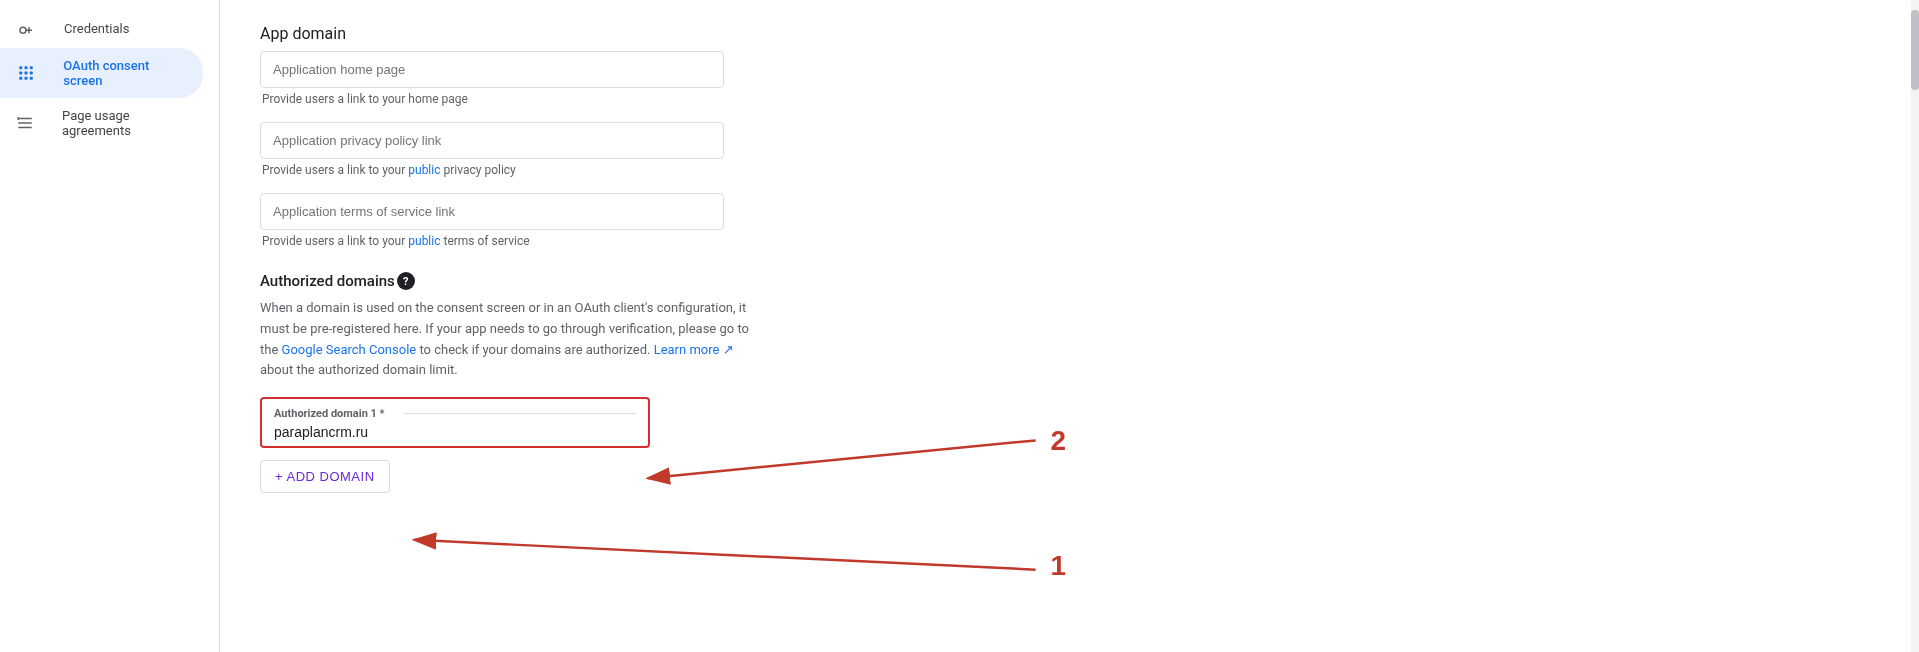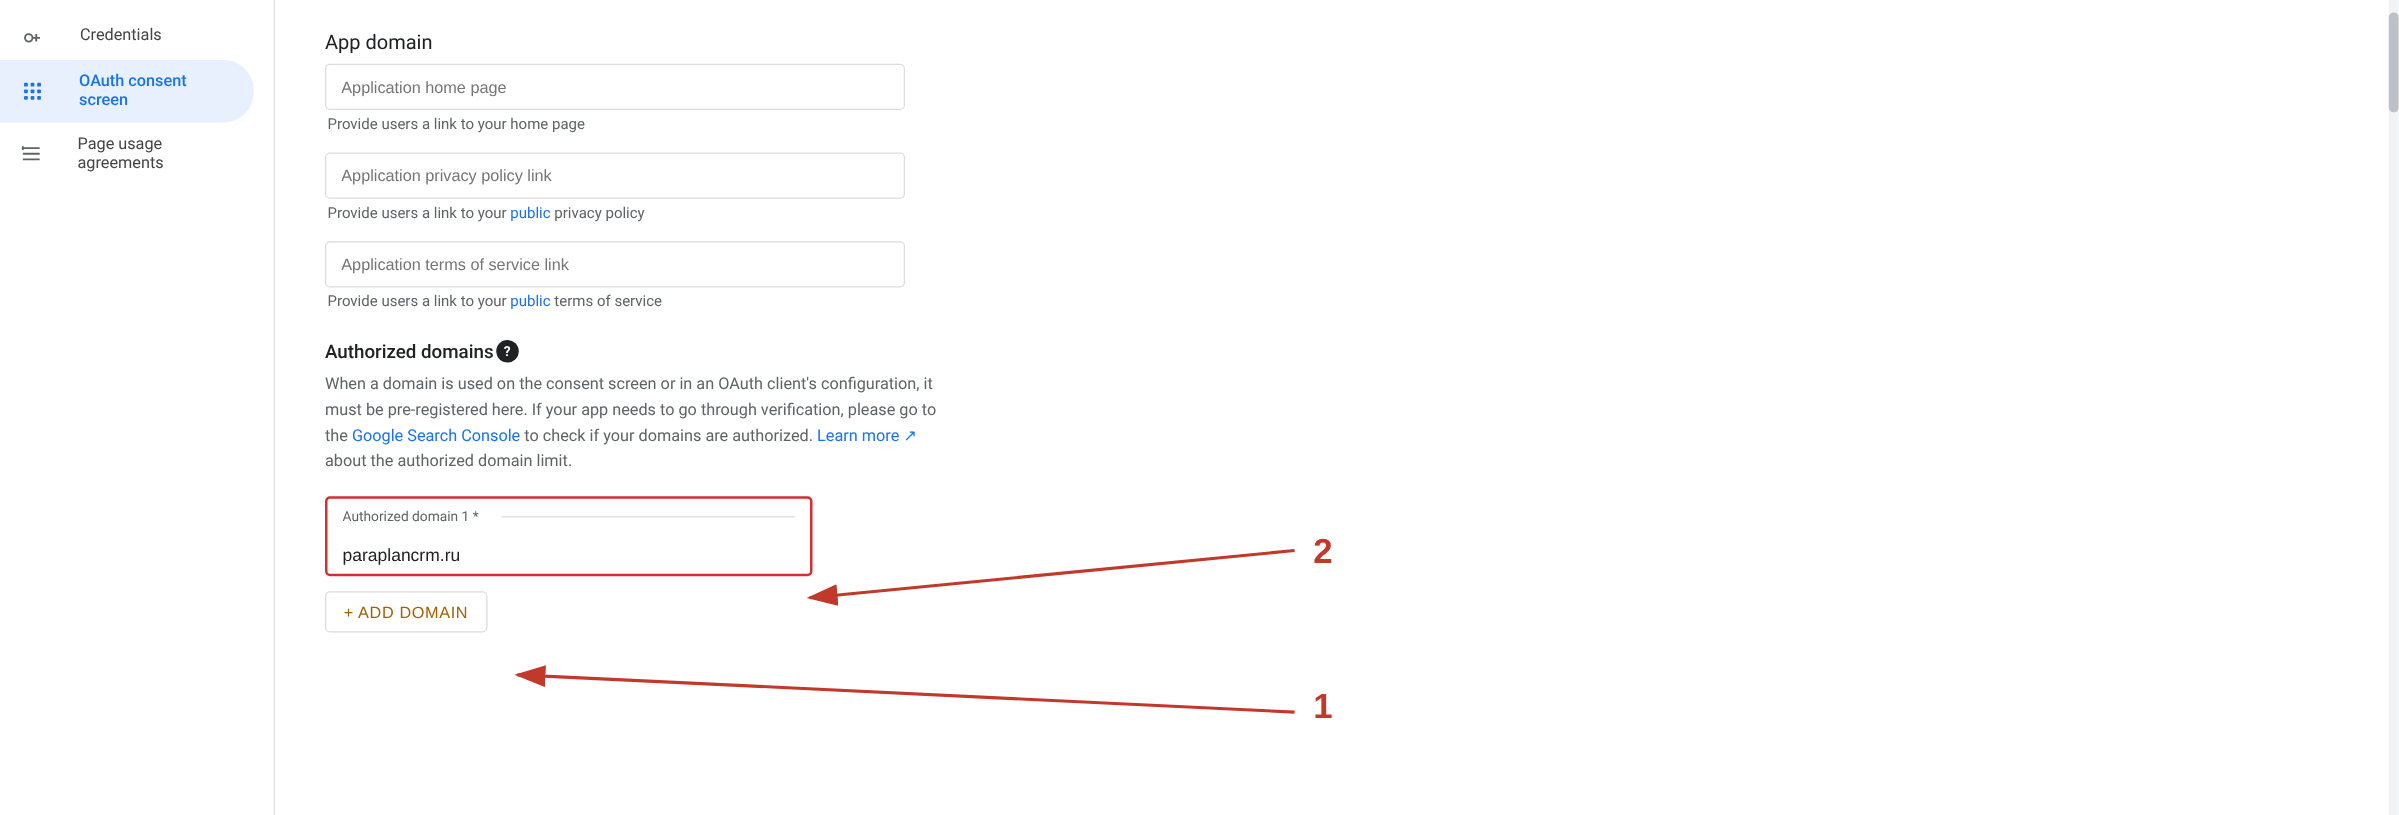--- a/index.html
+++ b/index.html
@@ -158,21 +158,22 @@
       border: 2px solid #d32f2f;
       border-radius: 4px;
       padding: 8px 12px 6px 12px;
       background: #fff;
       margin-bottom: 12px;
     }
     .domain-input-wrapper .domain-label-row {
       display: flex;
       align-items: center;
       gap: 18px;
-      margin-bottom: 16px;
+      margin-bottom: 4px;
+      font-weight: bold;
     }
     .domain-label-row span {
       font-size: 11px;
       color: #5f6368;
     }
     .domain-label-row .req-line {
       flex: 1;
       height: 1px;
       background: #dadce0;
     }
@@ -187,21 +188,21 @@
 
     
     .add-domain-btn {
       display: inline-flex;
       align-items: center;
       gap: 6px;
       padding: 8px 14px;
       border: 1px solid #dadce0;
       border-radius: 4px;
       background: #fff;
-      color: #a16207;
+      color: #6d28d9;
       font-size: 13px;
       font-weight: 500;
       cursor: pointer;
       text-transform: uppercase;
       letter-spacing: 0.5px;
     }
     svg.arrows {
       position: absolute;
       top: 0;
       left: 0;

